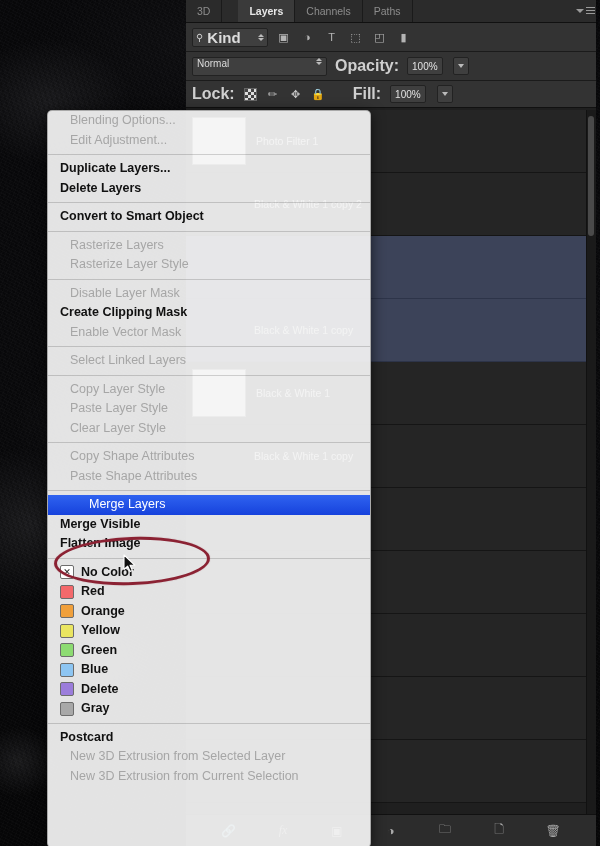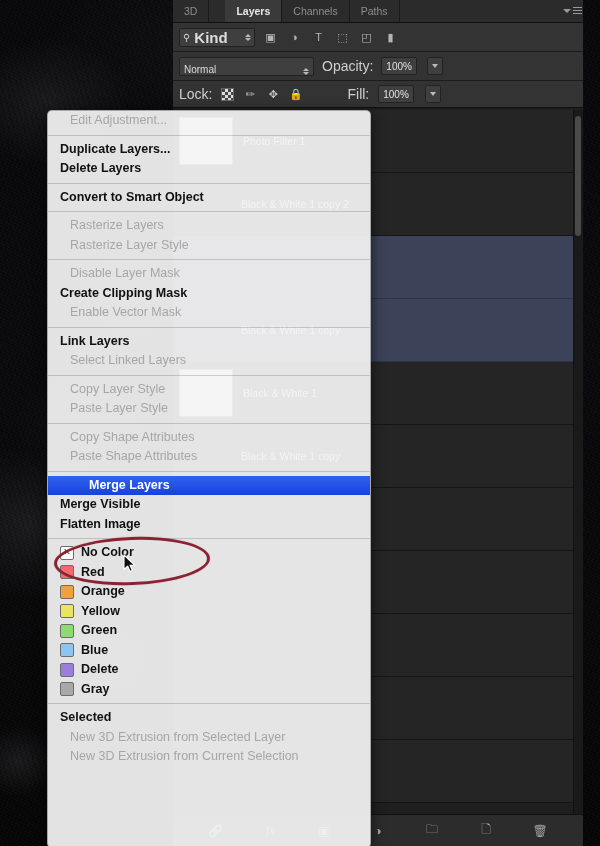--- a/index.html
+++ b/index.html
@@ -26,21 +26,21 @@
   #canvas-noise{
     position:absolute;left:0;top:0;width:600px;height:846px;opacity:.5;
     background-image:
       repeating-linear-gradient(27deg, rgba(255,255,255,.035) 0 1px, transparent 1px 3px),
       repeating-linear-gradient(113deg, rgba(255,255,255,.028) 0 1px, transparent 1px 4px),
       repeating-linear-gradient(74deg, rgba(0,0,0,.25) 0 2px, transparent 2px 5px);
   }
 
   
   #panel{
-    position:absolute;left:173px;top:0;width:410px;height:846px;
+    position:absolute;left:186px;top:0;width:410px;height:846px;
     background:#1f1f1f;color:#c8c8c8;
   }
   .tabbar{
     height:22px;background:#2b2b2b;display:flex;align-items:stretch;
     border-bottom:1px solid #111;position:relative;
   }
   .tab{
     display:flex;align-items:center;padding:0 11px;font-size:10.5px;color:#8d8d8d;
     border-right:1px solid #1a1a1a;background:#2b2b2b;
   }
@@ -68,25 +68,25 @@
   .kind-arrows i:first-child{border-bottom:3px solid #bbb;}
   .kind-arrows i:last-child{border-top:3px solid #bbb;}
   .ficon{width:17px;height:17px;display:flex;align-items:center;justify-content:center;
     color:#b4b4b4;font-size:11px;}
 
   .row-blend{
     height:28px;background:#333;border-bottom:1px solid #1b1b1b;
     display:flex;align-items:center;padding:0 6px;gap:8px;
   }
   .blend-select{
-    display:flex;align-items:flex-end;background:#3f3f3f;border:1px solid #222;border-radius:2px;
+    display:flex;align-items:flex-start;background:#3f3f3f;border:1px solid #222;border-radius:2px;
     height:17px;width:125px;padding:0 4px;
   }
   .blend-select .lbl{font-size:10px;color:#dcdcdc;}
-  .mini-label{font-size:14px;color:#cfcfcf;font-weight:normal;}
+  .mini-label{font-size:16px;color:#cfcfcf;font-weight:bold;}
   .numbox{
     background:#3f3f3f;border:1px solid #222;border-radius:2px;height:16px;
     display:flex;align-items:center;padding:0 4px;font-size:10px;color:#e2e2e2;text-align:right;
   }
   .stepper{
     width:14px;height:16px;background:#3f3f3f;border:1px solid #222;border-radius:2px;
     display:flex;align-items:center;justify-content:center;margin-left:2px;
   }
   .stepper i{width:0;height:0;border-left:3px solid transparent;border-right:3px solid transparent;
     border-top:4px solid #bbb;}
@@ -139,21 +139,21 @@
     box-shadow:0 3px 14px rgba(0,0,0,.62);
     overflow:hidden;
     font-size:12.5px;
   }
   .mi{
     height:19.5px;display:flex;align-items:center;padding:0 10px 0 22px;
     color:#1a1a1a;white-space:nowrap;line-height:19.5px;
   }
   .mi.dis{color:#a6a6a6;}
   .mi.bold{font-weight:bold;color:#111;padding-left:12px;}
-  .mi.hl{background:linear-gradient(180deg,#2f63f0 0%,#1642dc 100%);color:#fff;font-weight:bold;padding-left:41px;}
+  .mi.hl{background:linear-gradient(180deg,#2f63f0 0%,#1642dc 100%);color:#fff;font-weight:normal;padding-left:41px;}
   .msep{height:1px;background:rgba(0,0,0,.16);margin:4px 0;}
   .sw{
     width:12px;height:12px;border:1px solid #6d6d6d;border-radius:2px;margin-right:7px;flex:none;
     display:flex;align-items:center;justify-content:center;font-size:9px;color:#222;
   }
   .mi.color{padding-left:12px;}
 
   
   #annot-ellipse{
     position:absolute;left:54px;top:537px;width:150px;height:42px;
@@ -226,21 +226,21 @@
         <i></i>
       </span>
   </div>
 
   <div class="row-lock">
     <span class="mini-label">Lock:</span>
     <span class="checker"></span>
     <span class="lockicon">✏</span>
     <span class="lockicon">✥</span>
     <span class="lockicon">🔒</span>
-    <span class="mini-label" style="margin-left:35px;">Fill:</span>
+    <span class="mini-label" style="margin-left:18px;">Fill:</span>
     <span class="numbox">100%</span>
     <span class="stepper">
         <i></i>
       </span>
   </div>
 
   <div id="layer-list">
       <div class="layer-row">
         <div class="thumb"></div>
         <span class="layer-name">Photo Filter 1</span>
@@ -296,20 +296,23 @@
     <span class="fbtn">▣</span>
     <span class="fbtn">◑</span>
     <span class="fbtn">🗀</span>
     <span class="fbtn">🗋</span>
     <span class="fbtn">🗑</span>
   </div>
 </div>
 
 <div id="ctx-menu">
     <div class="mi dis">
+      <span>Blending Options...</span>
+    </div>
+    <div class="mi dis">
       <span>Edit Adjustment...</span>
     </div>
     <div class="msep"></div>
     <div class="mi bold">
       <span>Duplicate Layers...</span>
     </div>
     <div class="mi bold">
       <span>Delete Layers</span>
     </div>
     <div class="msep"></div>
@@ -327,32 +330,32 @@
     <div class="mi dis">
       <span>Disable Layer Mask</span>
     </div>
     <div class="mi bold">
       <span>Create Clipping Mask</span>
     </div>
     <div class="mi dis">
       <span>Enable Vector Mask</span>
     </div>
     <div class="msep"></div>
-    <div class="mi bold">
-      <span>Link Layers</span>
-    </div>
     <div class="mi dis">
       <span>Select Linked Layers</span>
     </div>
     <div class="msep"></div>
     <div class="mi dis">
       <span>Copy Layer Style</span>
     </div>
     <div class="mi dis">
       <span>Paste Layer Style</span>
+    </div>
+    <div class="mi dis">
+      <span>Clear Layer Style</span>
     </div>
     <div class="msep"></div>
     <div class="mi dis">
       <span>Copy Shape Attributes</span>
     </div>
     <div class="mi dis">
       <span>Paste Shape Attributes</span>
     </div>
     <div class="msep"></div>
     <div class="mi hl">
@@ -392,21 +395,21 @@
     <div class="mi bold color">
       <span class="sw" style="background: rgb(155, 125, 219);"></span>
       <span>Delete</span>
     </div>
     <div class="mi bold color">
       <span class="sw" style="background: rgb(168, 168, 168);"></span>
       <span>Gray</span>
     </div>
     <div class="msep"></div>
     <div class="mi bold">
-      <span>Selected</span>
+      <span>Postcard</span>
     </div>
     <div class="mi dis">
       <span>New 3D Extrusion from Selected Layer</span>
     </div>
     <div class="mi dis">
       <span>New 3D Extrusion from Current Selection</span>
     </div>
   </div>
 
 <div id="annot-ellipse" style="border-color: rgb(139, 34, 51);"></div>

